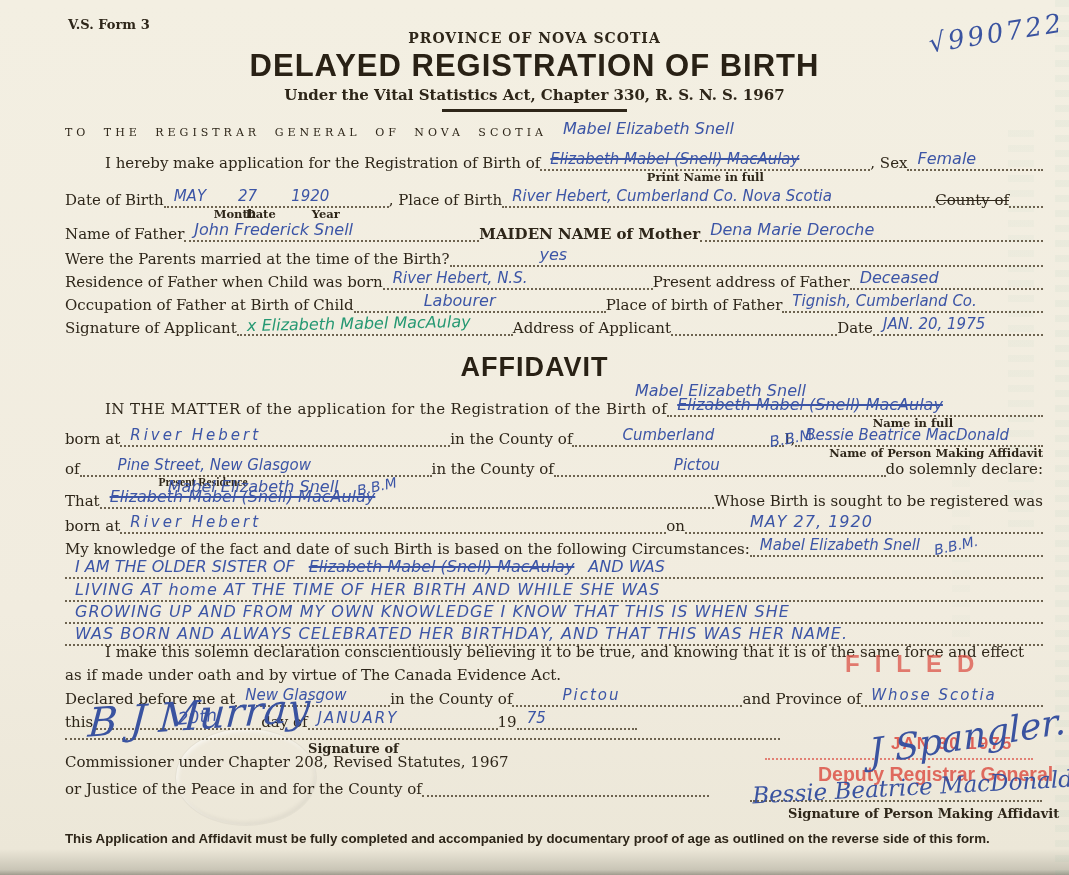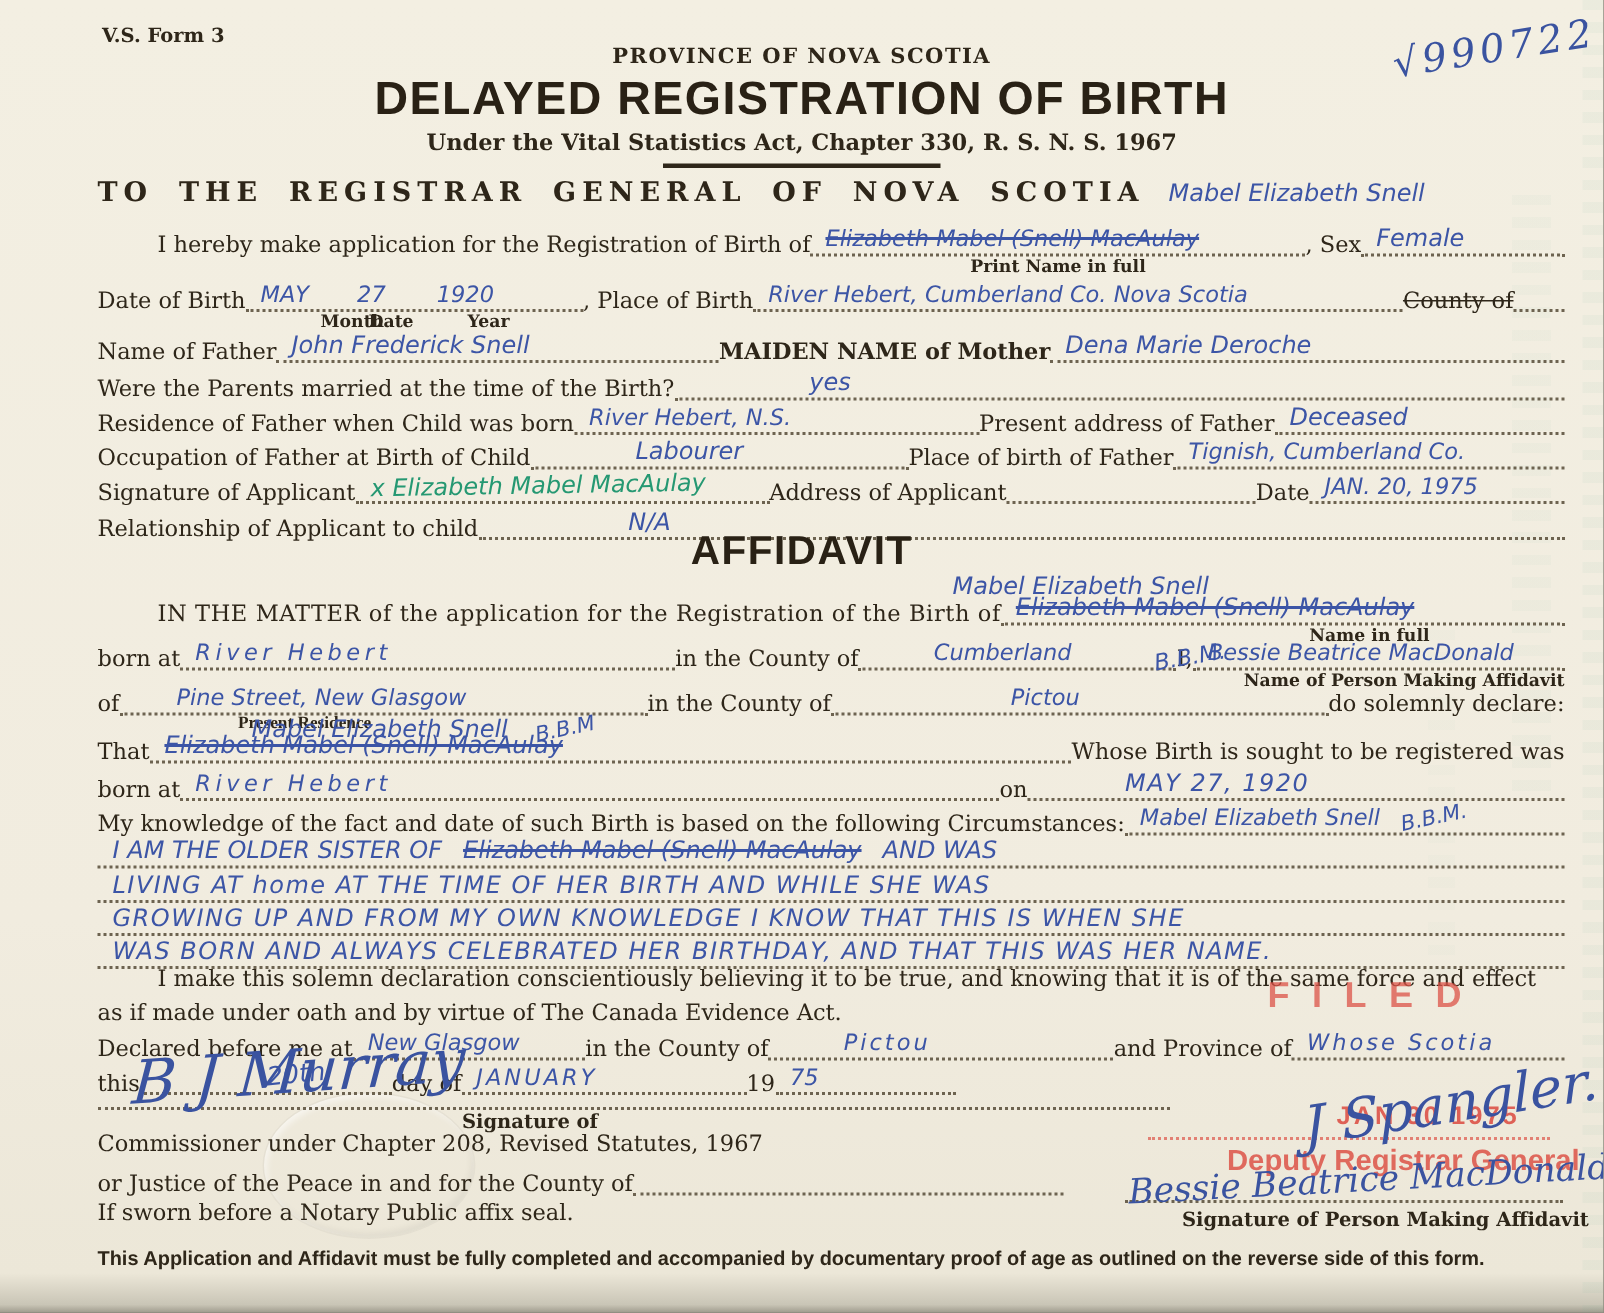--- a/index.html
+++ b/index.html
@@ -18,21 +18,21 @@
   .fw{flex:0 0 auto;}
   .hw{font-family:"DejaVu Sans","Liberation Sans",sans-serif;font-style:italic;
       color:#3c55a6;font-size:15px;line-height:1;padding:0 4px 2px 10px;
       position:relative;z-index:3;white-space:nowrap;}
   .hw.big{font-size:16px;}
   .green{color:#259872;}
   .strike{text-decoration:line-through;text-decoration-thickness:2px;}
   .sub{position:absolute;top:100%;margin-top:1px;font-size:11.5px;font-weight:bold;
        color:#2e2619;white-space:nowrap;font-family:"DejaVu Serif",serif;font-style:normal;z-index:2;}
   .above{position:absolute;bottom:11px;font-size:15px;white-space:nowrap;z-index:3;}
-  .caps{font-weight:bold;letter-spacing:4px;word-spacing:7px;font-size:18px;}
+  .caps{font-weight:normal;letter-spacing:4px;word-spacing:7px;font-size:11px;}
   .title{font-family:"Liberation Sans","DejaVu Sans",sans-serif;font-weight:bold;
          font-size:31px;letter-spacing:1px;color:#292115;}
   .smallbold{font-weight:bold;font-size:13px;}
   .fl{display:inline-block;transform:rotate(-12deg);font-size:14px;}
   .scrawl{font-family:"DejaVu Serif",serif;font-style:italic;color:#3a53a0;white-space:nowrap;z-index:4;}
   .stampred{font-family:"Liberation Sans","DejaVu Sans",sans-serif;font-weight:bold;color:#dd5348;}
   .sealemboss{border-radius:50%;border:1px solid rgba(0,0,0,.035);
       box-shadow:inset 2px 2px 4px rgba(255,255,255,.55), inset -2px -3px 4px rgba(0,0,0,.05);}
   .bleed{background:repeating-linear-gradient(180deg,rgba(110,175,150,.12) 0 7px,rgba(110,175,150,0) 7px 15px);}
   .rule{height:2.5px;background:#2e2619;}
@@ -135,26 +135,20 @@
         <span class="hw green" style="font-size:16px;transform:rotate(-1deg);">x Elizabeth Mabel MacAulay</span>
       </span>
     <span class="lbl">Address of Applicant</span>
     <span class="fill"></span>
     <span class="lbl">Date</span>
     <span class="fill fw" style="width:170px;">
         <span class="hw">JAN. 20, 1975</span>
       </span>
   </div>
 
-  <div class="row" style="top:339px;">
-    <span class="lbl">Relationship of Applicant to child</span>
-    <span class="fill">
-        <span class="hw big" style="margin-left:90px;">N/A</span>
-      </span>
-  </div>
 
   <div class="center title" style="top:352px;font-size:27px;">AFFIDAVIT</div>
   <div class="abs hw" style="left:752px;top:344px;transform:rotate(-10deg);">B.B.M.</div>
   <div class="abs hw big" style="left:625px;top:366px;">Mabel Elizabeth Snell</div>
 
   <div class="row" style="top:396px;">
     <span class="lbl" style="margin-left:40px;letter-spacing:.4px;">IN THE MATTER of the application for the Registration of the Birth of</span>
     <span class="fill">
       <span class="hw strike big">Elizabeth Mabel (Snell) MacAulay</span>
       <span class="sub" style="right:90px;">Name in full</span>
@@ -278,21 +272,20 @@
 
   <div class="abs scrawl" style="left:88px;top:692px;font-size:40px;transform:rotate(-4deg) skewX(-8deg);">B J Murray</div>
   <div class="abs" style="left:65px;top:716px;width:715px;border-bottom:2px dotted #6d6350;height:22px;"></div>
   <div class="abs smallbold" style="left:308px;top:741px;">Signature of</div>
 
   <div class="abs" style="left:65px;top:753px;font-size:15px;">Commissioner under Chapter 208, Revised Statutes, 1967</div>
   <div class="row" style="top:776px;right:360px;">
     <span class="lbl">or Justice of the Peace in and for the County of</span>
     <span class="fill"></span>
   </div>
-  <div class="abs" style="left:65px;top:799px;font-size:15px;">If sworn before a Notary Public affix seal.</div>
 
   <div class="abs stampred" style="left:845px;top:650px;font-size:24px;letter-spacing:15px;opacity:.75;">FILED</div>
   <div class="abs stampred" style="left:891px;top:702px;font-size:17px;letter-spacing:2px;opacity:.9;margin-top:32px;">JAN 30 1975</div>
   <div class="abs scrawl" style="left:868px;top:716px;font-size:36px;transform:rotate(-9deg) skewX(-6deg);">J Spangler.</div>
   <div class="abs" style="left:765px;top:758px;width:268px;border-top:2px dotted rgba(221,83,72,.7);"></div>
   <div class="abs stampred" style="left:818px;top:763px;font-size:19.5px;opacity:.85;">Deputy Registrar General</div>
   <div class="abs scrawl" style="left:752px;top:774px;font-size:23px;transform:rotate(-3deg);">Bessie Beatrice MacDonald</div>
   <div class="abs" style="left:750px;top:800px;width:292px;border-bottom:2px dotted #6d6350;"></div>
   <div class="abs smallbold" style="left:788px;top:806px;">Signature of Person Making Affidavit</div>
 

